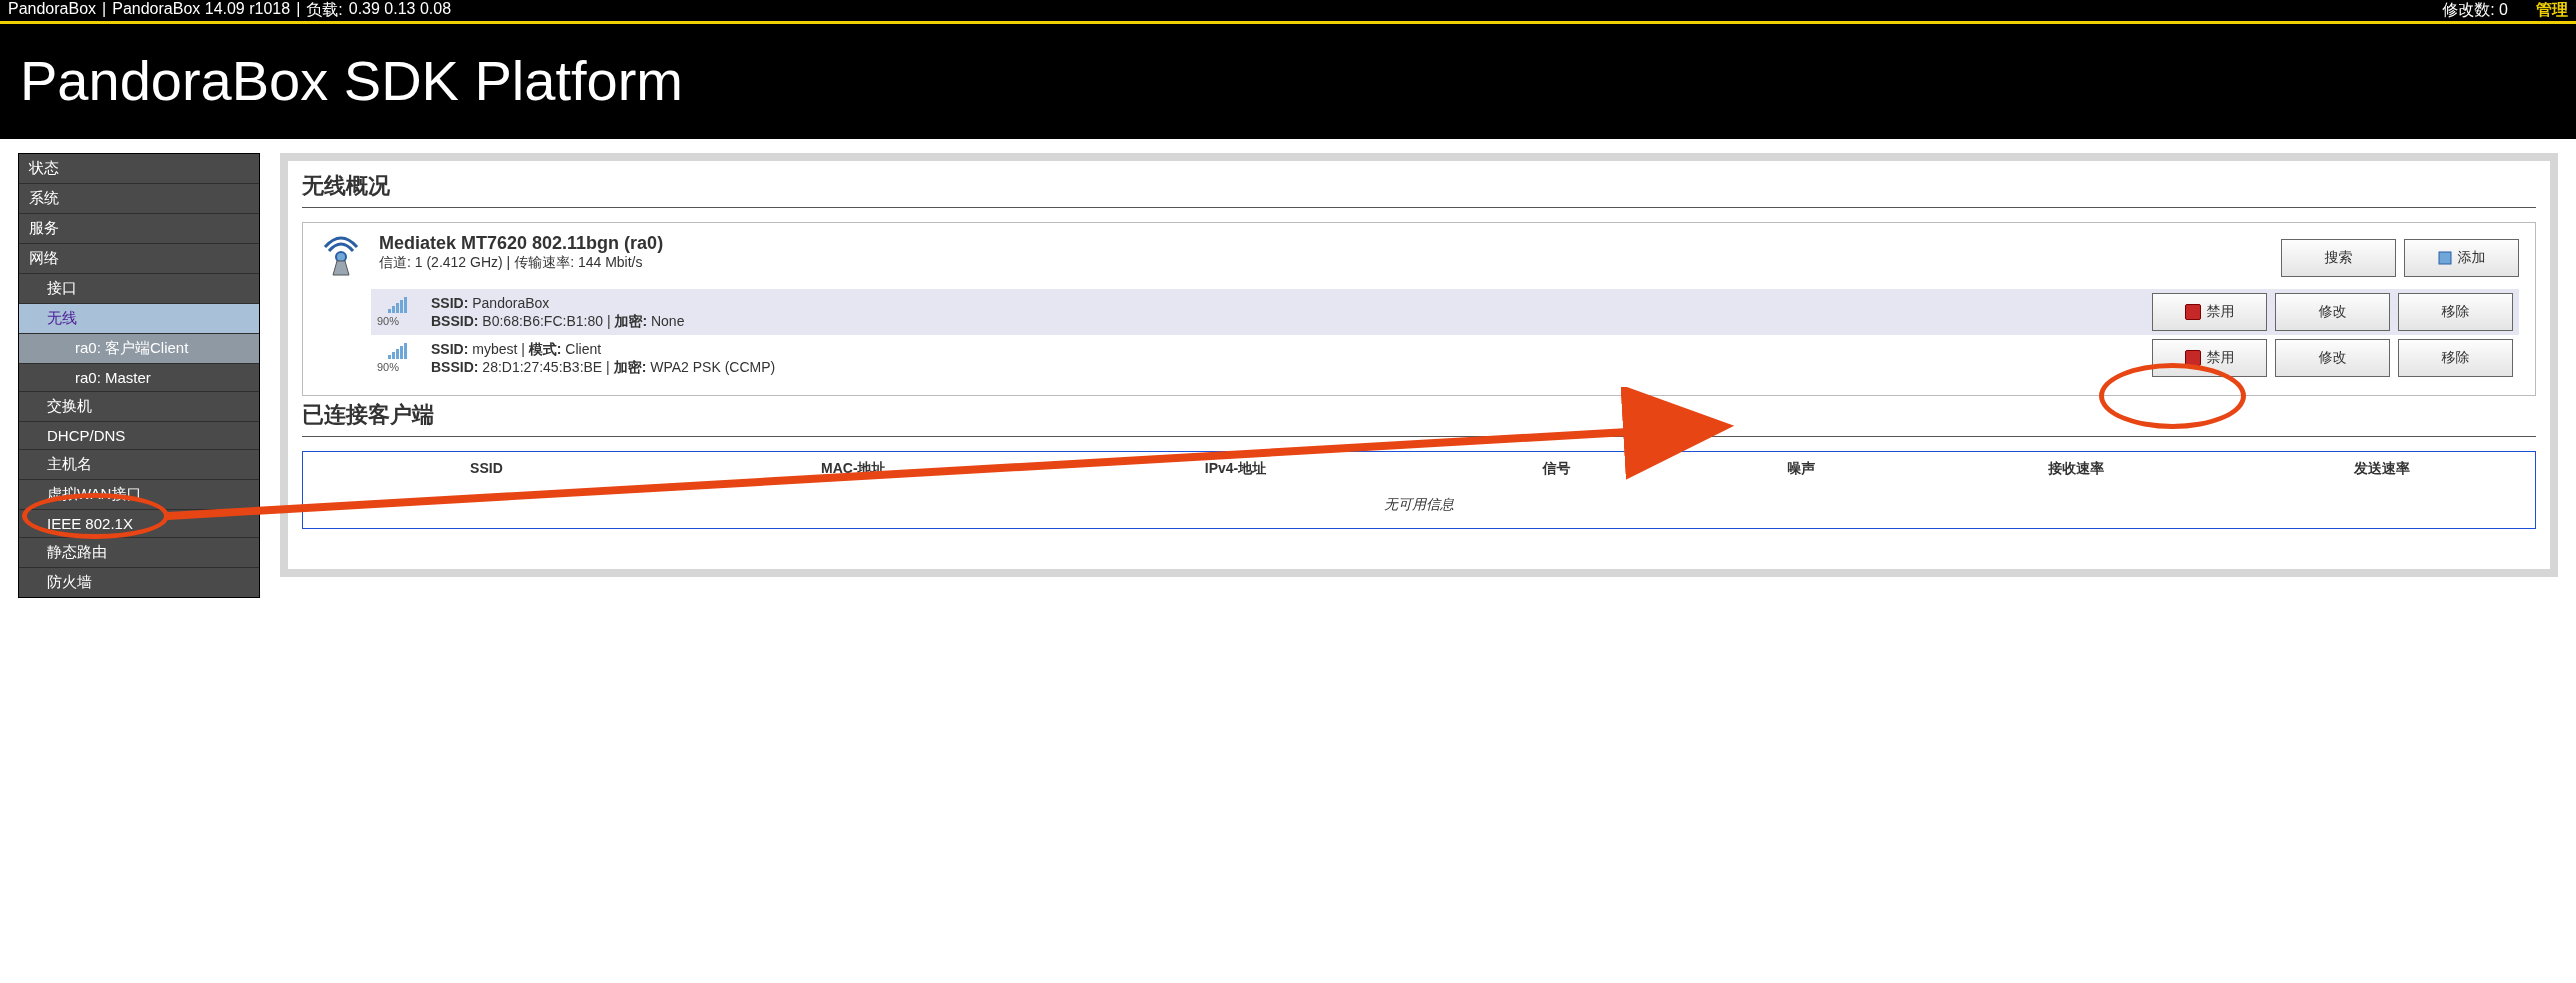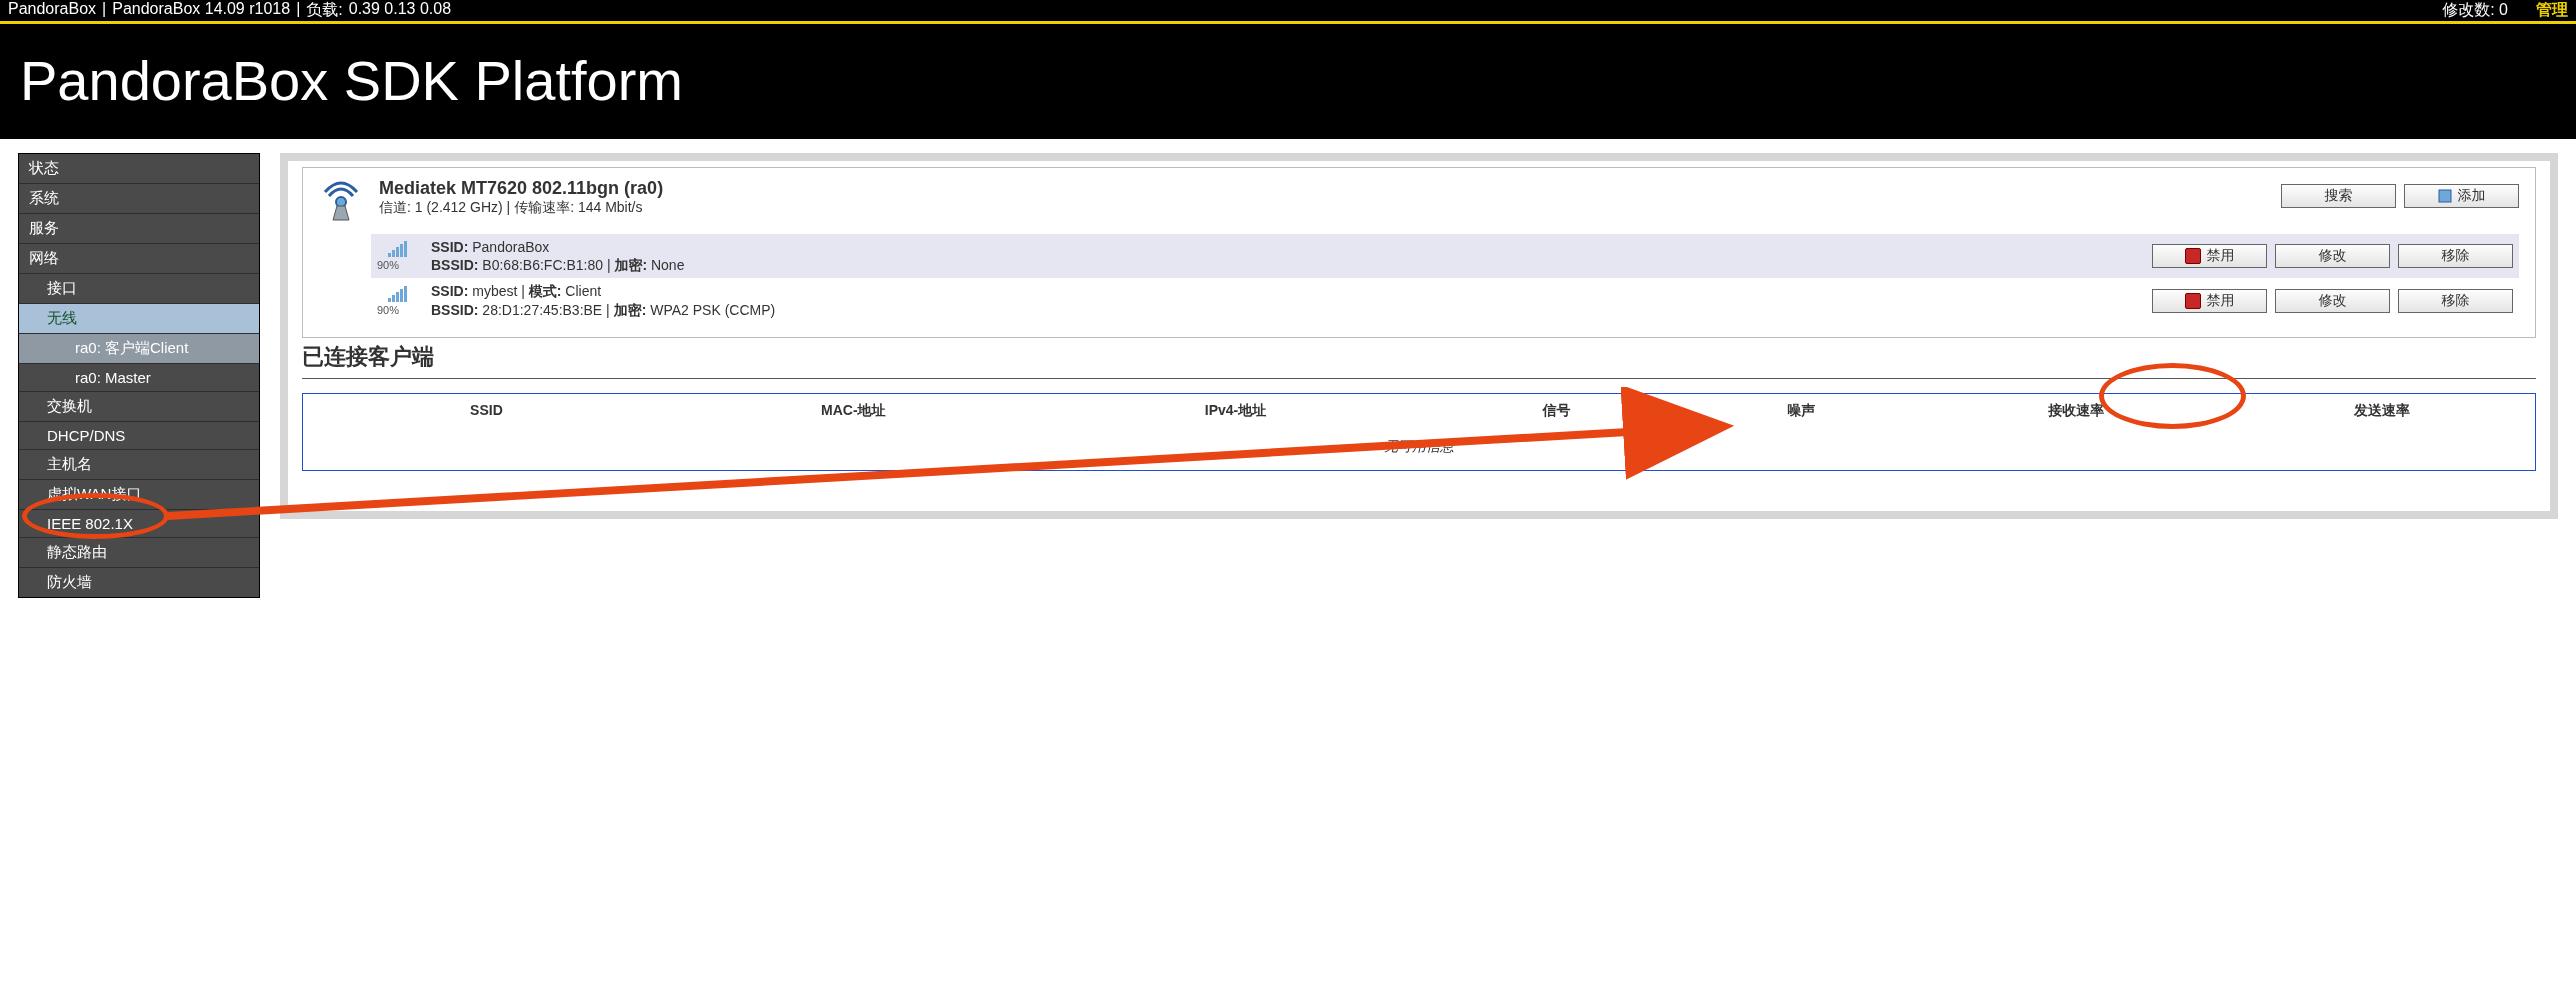--- a/index.html
+++ b/index.html
@@ -50,21 +50,21 @@
     color:#fff;
     border-top:1px solid #2e2e2e;
     cursor:pointer;
     font-size:15px;
   }
   .side-item:first-child{border-top:none;}
   .side-sub { padding-left:28px; }
   .side-sub2 { padding-left:56px; }
   .side-item.active {
     background:#a8c0d8;
-    color:#14532d;
+    color:#4c1d95;
     font-weight:500;
   }
   .side-item.highlight {
     background:#8f99a3;
   }
   
   .main {
     flex:1;
     border:8px solid #d6d6d6;
     background:#fff;
@@ -101,21 +101,21 @@
     background:linear-gradient(#fdfdfd,#e4e4e4);
     padding:1px 0;
     min-width:115px;
     text-align:center;
     font-size:14px;
     cursor:pointer;
     display:flex;
     align-items:center;
     justify-content:center;
     gap:6px;
-    height:24px;
+    height:38px;
   }
   .btn.small-icon::before{
     content:"";
     width:14px;height:14px;
     display:inline-block;
   }
   .net-row {
     display:flex;
     align-items:center;
     gap:14px;
@@ -206,20 +206,21 @@
       <div class="side-item side-sub">DHCP/DNS</div>
       <div class="side-item side-sub">主机名</div>
       <div class="side-item side-sub">虚拟WAN接口</div>
       <div class="side-item side-sub">IEEE 802.1X</div>
       <div class="side-item side-sub">静态路由</div>
       <div class="side-item side-sub">防火墙</div>
     </div>
 
   <div class="main">
 
+    <div class="section-title">无线概况</div>
 
     <div class="card">
       <div class="device-row">
         <div class="device-icon">
           <svg width="44" height="44" viewBox="0 0 44 44">
             <path d="M6 14 Q22 -4 38 14" stroke="#2b5fa4" stroke-width="3" fill="none"></path>
             <path d="M10 18 Q22 4 34 18" stroke="#2b5fa4" stroke-width="3" fill="none"></path>
             <circle cx="22" cy="24" r="5" fill="#6fa8d8" stroke="#2b5fa4" stroke-width="2"></circle>
             <path d="M18 28 L14 42 L30 42 L26 28 Z" fill="#9aa7b2" stroke="#555"></path>
           </svg>

